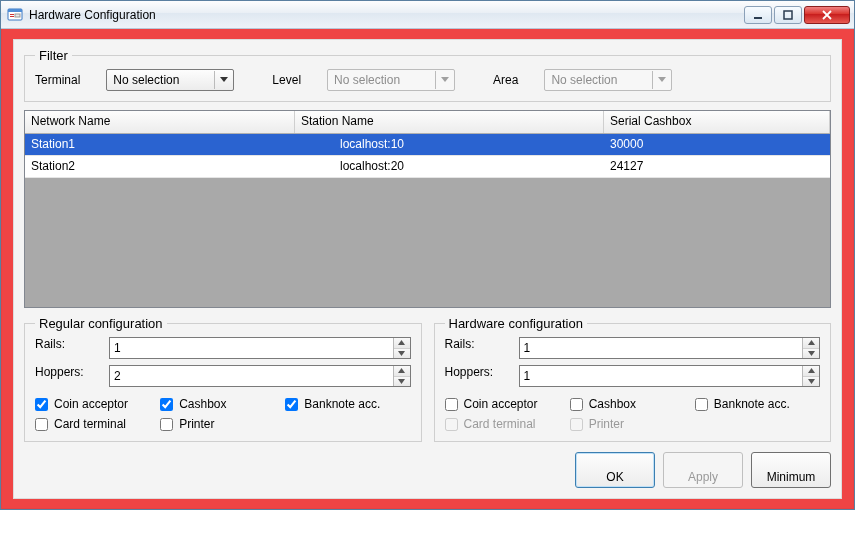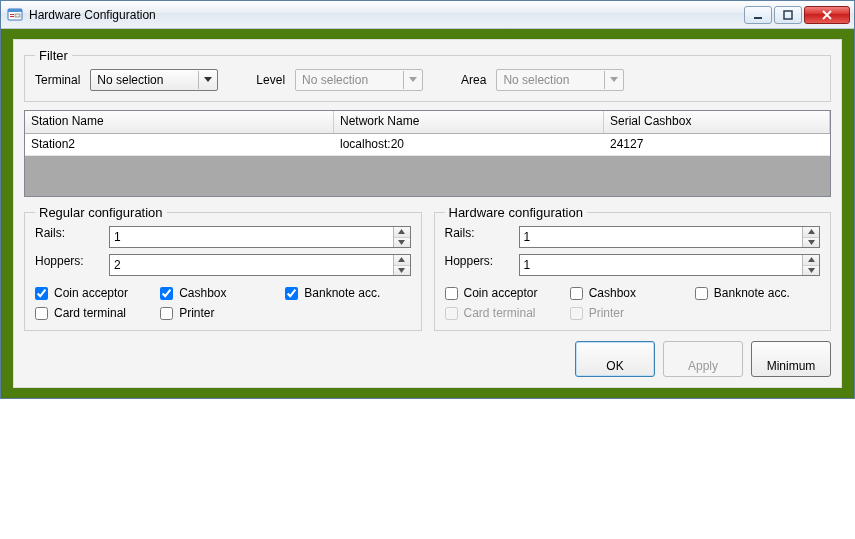--- a/index.html
+++ b/index.html
@@ -8,23 +8,23 @@
   margin: 0;
   font-family: "Segoe UI", Tahoma, sans-serif;
   font-size: 12px;
   color: #000;
   background: #fff;
 }
 
 
 .window {
   width: 855px;
-  height: 399px;
+  height: 510px;
   border: 1px solid #5a7fa0;
-  background: #4d7c0f;
+  background: #ef4444;
   display: flex;
   flex-direction: column;
   box-shadow: 0 0 0 1px rgba(0,0,0,.03) inset;
 }
 .titlebar {
   height: 28px;
   background: linear-gradient(#fdfdfe, #e9eff5 45%, #dfe8f1 46%, #eef3f8);
   border-bottom: 1px solid #b8c7d8;
   display: flex;
   align-items: center;
@@ -79,21 +79,21 @@
   padding: 0 4px;
   color: #000;
 }
 
 
 .filter-row {
   display: flex;
   align-items: center;
   gap: 8px;
 }
-.filter-row .lbl { margin-right: 2px; }
+.filter-row .lbl { margin-right: 18px; }
 .combo {
   position: relative;
   height: 22px;
   border: 1px solid #7a7a7a;
   background: linear-gradient(#fdfdfd,#ececec);
   border-radius: 2px;
   display: inline-flex;
   align-items: center;
   min-width: 120px;
   padding: 0 22px 0 6px;
@@ -303,25 +303,30 @@
               <svg width="8" height="6">
                   <path d="M0 0 L8 0 L4 5 Z" fill="#a0a0a0"></path>
                 </svg>
             </span>
           </span>
         </div>
       </fieldset>
 
       <div class="grid">
         <div class="grid-head">
+          <div class="col col-c1">Network Name</div>
           <div class="col col-c0">Station Name</div>
-          <div class="col col-c1">Network Name</div>
           <div class="col col-c2">Serial Cashbox</div>
         </div>
         <div class="grid-body" id="grid-body">
+            <div class="grid-row selected">
+              <div class="cell cell-c0">Station1</div>
+              <div class="cell cell-c1">localhost:10</div>
+              <div class="cell cell-c2">30000</div>
+            </div>
             <div class="grid-row">
               <div class="cell cell-c0">Station2</div>
               <div class="cell cell-c1">localhost:20</div>
               <div class="cell cell-c2">24127</div>
             </div>
           </div>
       </div>
 
       <div class="config-row">
 

